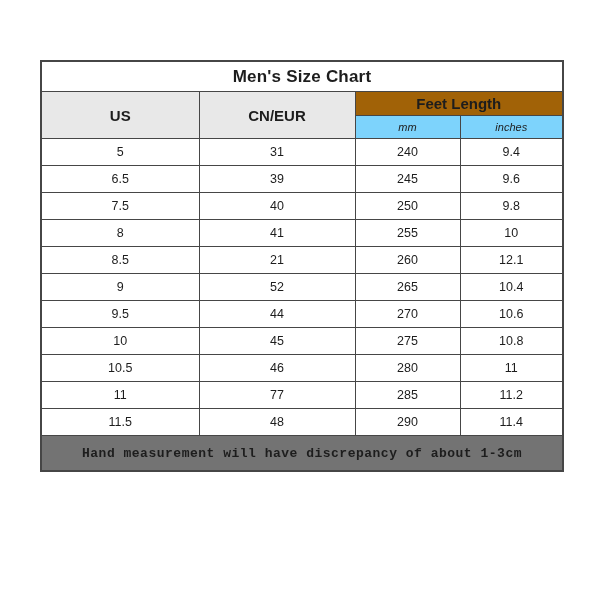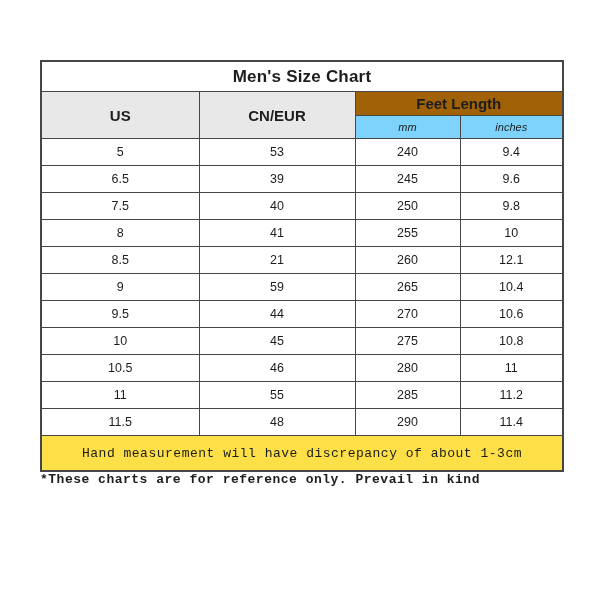--- a/index.html
+++ b/index.html
@@ -59,24 +59,24 @@
     font-style: italic;
   }
   td.data-cell {
     height: 26px;
     background: #ffffff;
     font-size: 12.5px;
     font-weight: normal;
   }
   td.footer-cell {
     height: 34px;
-    background: #fde047;
+    background: #737373;
     font-family: "Liberation Mono", monospace;
     font-size: 13px;
-    font-weight: normal;
+    font-weight: bold;
     letter-spacing: 0.5px;
   }
   .disclaimer {
     position: absolute;
     left: 40px;
     top: 472px;
     font-family: "Liberation Mono", monospace;
     font-size: 13px;
     font-weight: bold;
     letter-spacing: 0.5px;
@@ -108,21 +108,21 @@
       <th class="feet-header" colspan="2">Feet Length</th>
     </tr>
 
     <tr>
       <th class="sub-header">mm</th>
       <th class="sub-header">inches</th>
     </tr>
 
     <tr>
       <td class="data-cell">5</td>
-      <td class="data-cell">53</td>
+      <td class="data-cell">31</td>
       <td class="data-cell">240</td>
       <td class="data-cell">9.4</td>
     </tr>
     <tr>
       <td class="data-cell">6.5</td>
       <td class="data-cell">39</td>
       <td class="data-cell">245</td>
       <td class="data-cell">9.6</td>
     </tr>
     <tr>
@@ -138,21 +138,21 @@
       <td class="data-cell">10</td>
     </tr>
     <tr>
       <td class="data-cell">8.5</td>
       <td class="data-cell">21</td>
       <td class="data-cell">260</td>
       <td class="data-cell">12.1</td>
     </tr>
     <tr>
       <td class="data-cell">9</td>
-      <td class="data-cell">59</td>
+      <td class="data-cell">52</td>
       <td class="data-cell">265</td>
       <td class="data-cell">10.4</td>
     </tr>
     <tr>
       <td class="data-cell">9.5</td>
       <td class="data-cell">44</td>
       <td class="data-cell">270</td>
       <td class="data-cell">10.6</td>
     </tr>
     <tr>
@@ -162,32 +162,31 @@
       <td class="data-cell">10.8</td>
     </tr>
     <tr>
       <td class="data-cell">10.5</td>
       <td class="data-cell">46</td>
       <td class="data-cell">280</td>
       <td class="data-cell">11</td>
     </tr>
     <tr>
       <td class="data-cell">11</td>
-      <td class="data-cell">55</td>
+      <td class="data-cell">77</td>
       <td class="data-cell">285</td>
       <td class="data-cell">11.2</td>
     </tr>
     <tr>
       <td class="data-cell">11.5</td>
       <td class="data-cell">48</td>
       <td class="data-cell">290</td>
       <td class="data-cell">11.4</td>
     </tr>
 
     <tr>
       <td class="footer-cell" colspan="4">Hand measurement will have discrepancy of about 1-3cm</td>
     </tr>
   </tbody>
     </table>
 
-  <div class="disclaimer">*These charts are for reference only. Prevail in kind</div>
 
 </div>
 
 </body></html>

